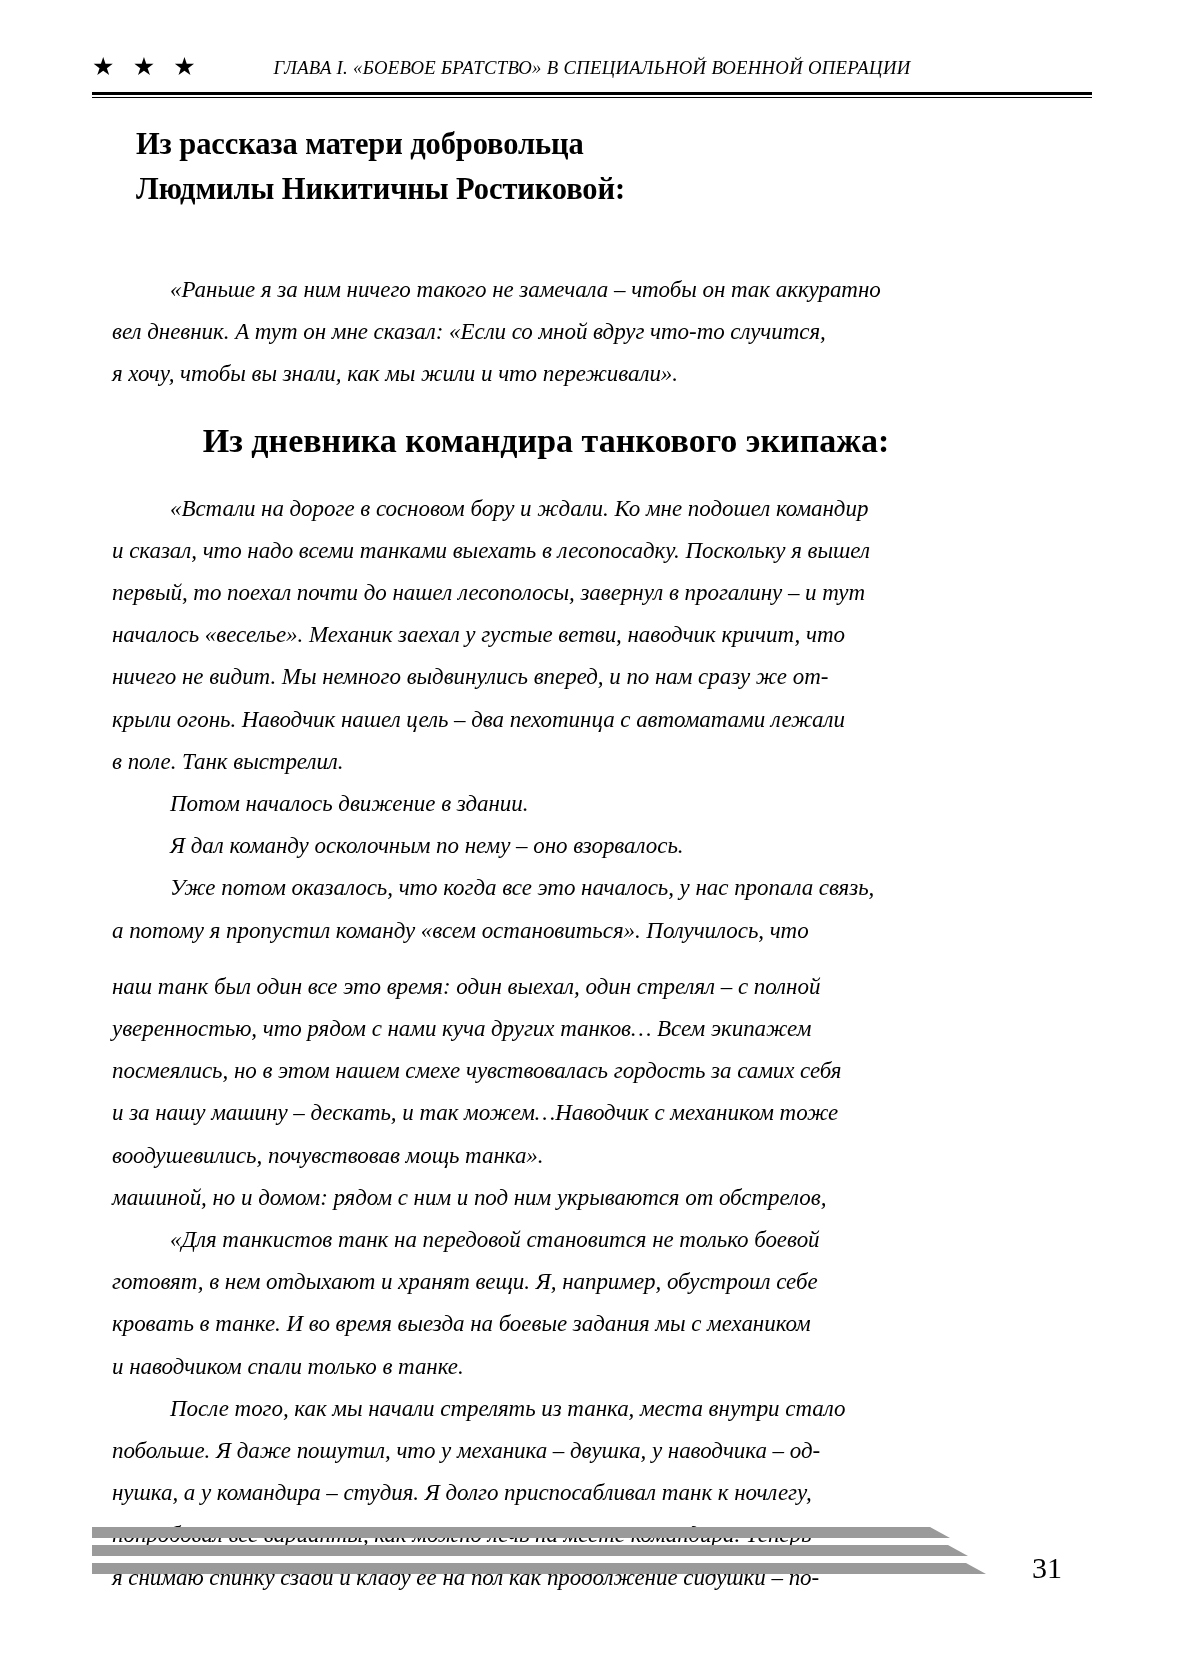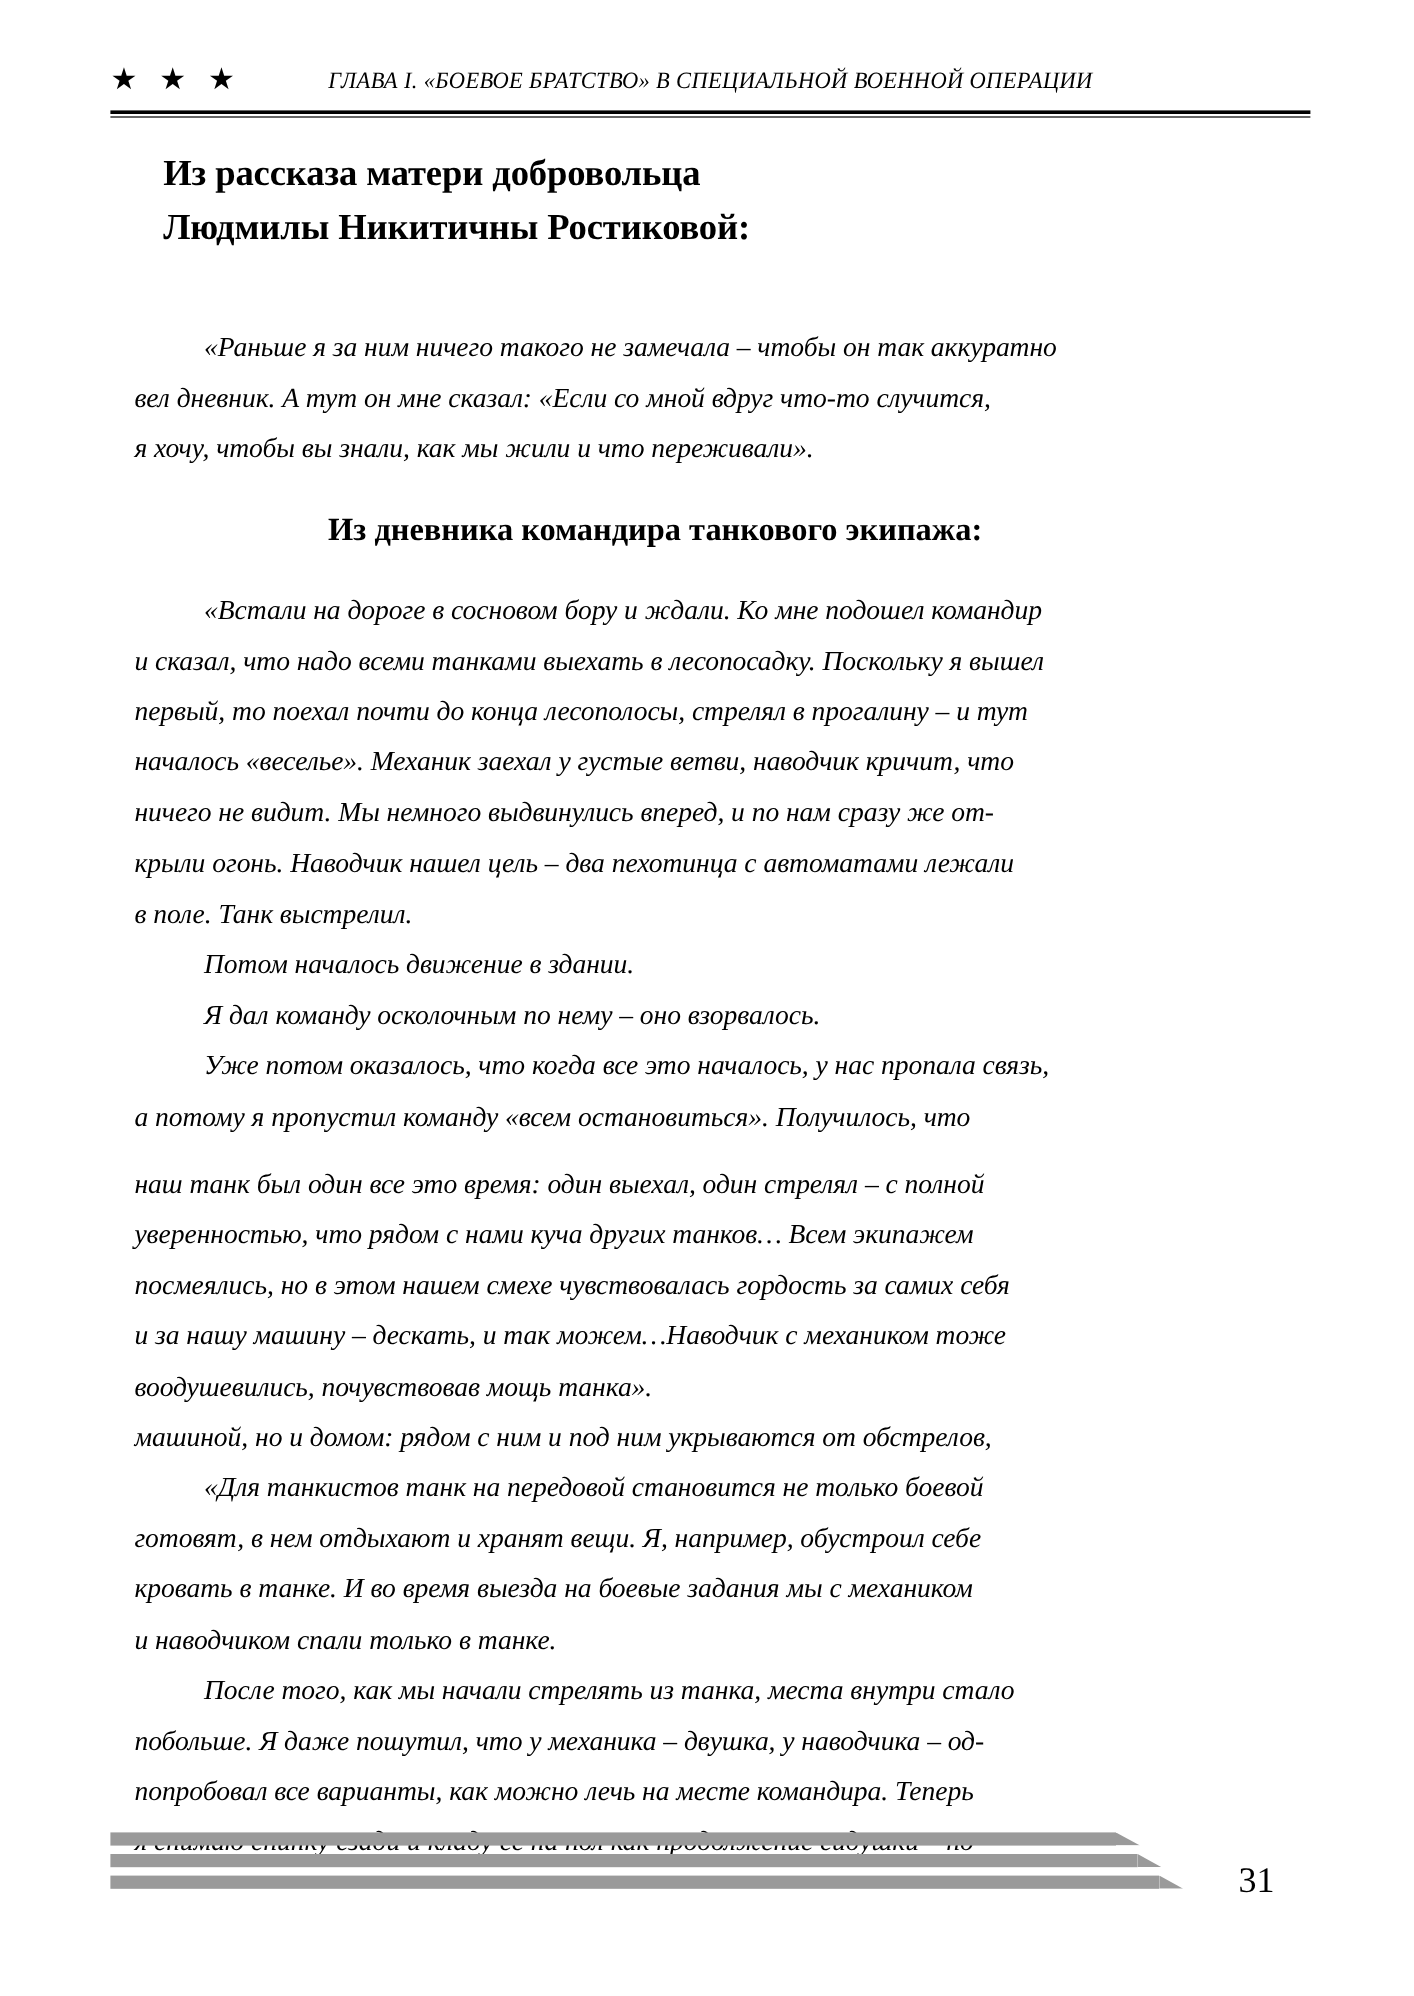--- a/index.html
+++ b/index.html
@@ -86,21 +86,21 @@
     margin: 0 0 1px 24px;
     letter-spacing: -0.1px;
   }
   .section-heading .hl {
     display: block;
     white-space: nowrap;
   }
 
   .sub-heading {
     font-weight: bold;
-    font-size: 27px;
+    font-size: 34px;
     line-height: 34px;
     text-align: center;
     margin: 0;
     padding: 0;
     white-space: nowrap;
   }
 
   .para {
     font-style: italic;
     font-size: 23px;
@@ -186,21 +186,21 @@
 
     <div class="gap-sub-top"></div>
 
     <h2 class="sub-heading">Из дневника командира танкового экипажа:</h2>
 
     <div class="gap-sub-bot"></div>
 
     <p class="para">
       <span class="ln ind" style="display: block; transform-origin: left top; transform: scaleX(1);">«Встали на дороге в сосновом бору и ждали. Ко мне подошел командир</span>
       <span class="ln" style="display: block; transform-origin: left top; transform: scaleX(1);">и сказал, что надо всеми танками выехать в лесопосадку. Поскольку я вышел</span>
-      <span class="ln" style="display: block; transform-origin: left top; transform: scaleX(1);">первый, то поехал почти до конца лесополосы, стрелял в прогалину – и тут</span>
+      <span class="ln" style="display: block; transform-origin: left top; transform: scaleX(1);">первый, то поехал почти до нашел лесополосы, завернул в прогалину – и тут</span>
       <span class="ln" style="display: block; transform-origin: left top; transform: scaleX(1);">началось «веселье». Механик заехал у густые ветви, наводчик кричит, что</span>
       <span class="ln" style="display: block; transform-origin: left top; transform: scaleX(1);">ничего не видит. Мы немного выдвинулись вперед, и по нам сразу же от-</span>
       <span class="ln" style="display: block; transform-origin: left top; transform: scaleX(1);">крыли огонь. Наводчик нашел цель – два пехотинца с автоматами лежали</span>
       <span class="ln">в поле. Танк выстрелил.</span>
     </p>
 
     <p class="para">
       <span class="ln ind">Потом началось движение в здании.</span>
     </p>
 
@@ -222,20 +222,21 @@
       <span class="ln" style="display: block; transform-origin: left top; transform: scaleX(1);">машиной, но и домом: рядом с ним и под ним укрываются от обстрелов,</span>
       <span class="ln ind" style="display: block; transform-origin: left top; transform: scaleX(1);">«Для танкистов танк на передовой становится не только боевой</span>
       <span class="ln" style="display: block; transform-origin: left top; transform: scaleX(1);">готовят, в нем отдыхают и хранят вещи. Я, например, обустроил себе</span>
       <span class="ln" style="display: block; transform-origin: left top; transform: scaleX(1);">кровать в танке. И во время выезда на боевые задания мы с механиком</span>
       <span class="ln">и наводчиком спали только в танке.</span>
     </p>
 
     <p class="para">
       <span class="ln ind" style="display: block; transform-origin: left top; transform: scaleX(1);">После того, как мы начали стрелять из танка, места внутри стало</span>
       <span class="ln" style="display: block; transform-origin: left top; transform: scaleX(1);">побольше. Я даже пошутил, что у механика – двушка, у наводчика – од-</span>
+      <span class="ln" style="display: block; transform-origin: left top; transform: scaleX(1);">нушка, а у командира – студия. Я долго приспосабливал танк к ночлегу,</span>
       <span class="ln" style="display: block; transform-origin: left top; transform: scaleX(1);">попробовал все варианты, как можно лечь на месте командира. Теперь</span>
       <span class="ln">я снимаю спинку сзади и кладу ее на пол как продолжение сидушки – по-</span>
     </p>
 
   </div>
 
   <div class="footer">
     <div class="bar bar1" style="background: rgb(154, 154, 154);">
         <span class="taper" style="background: rgb(154, 154, 154);"></span>
       </div>

